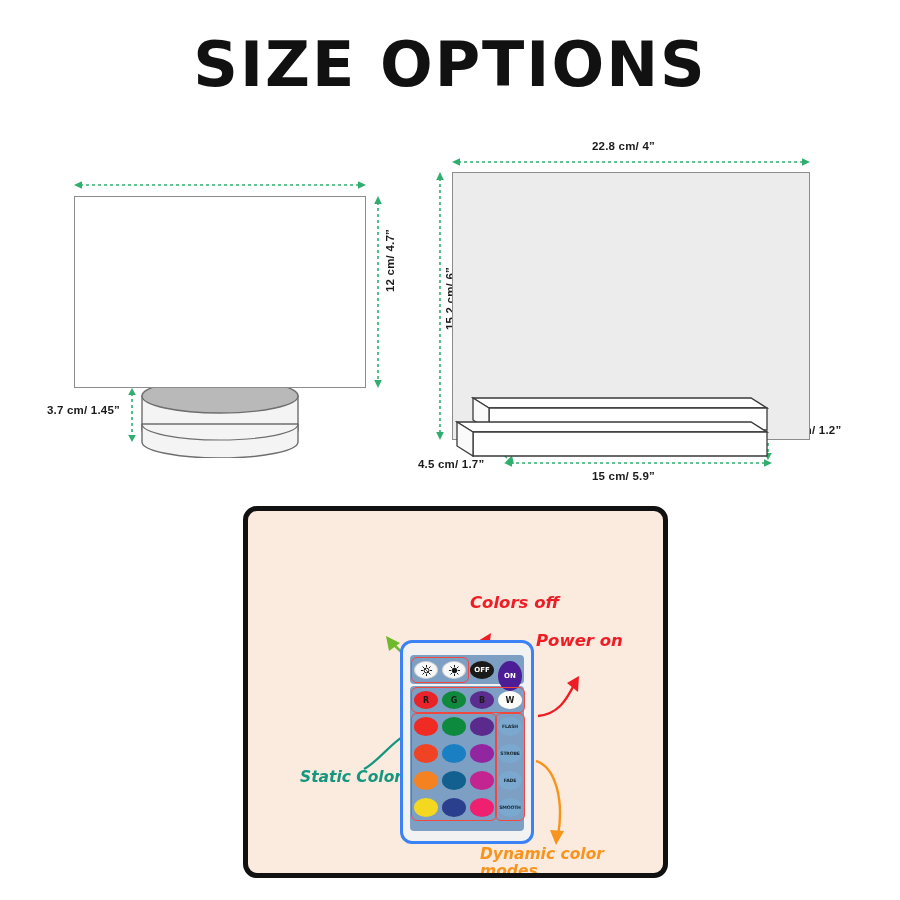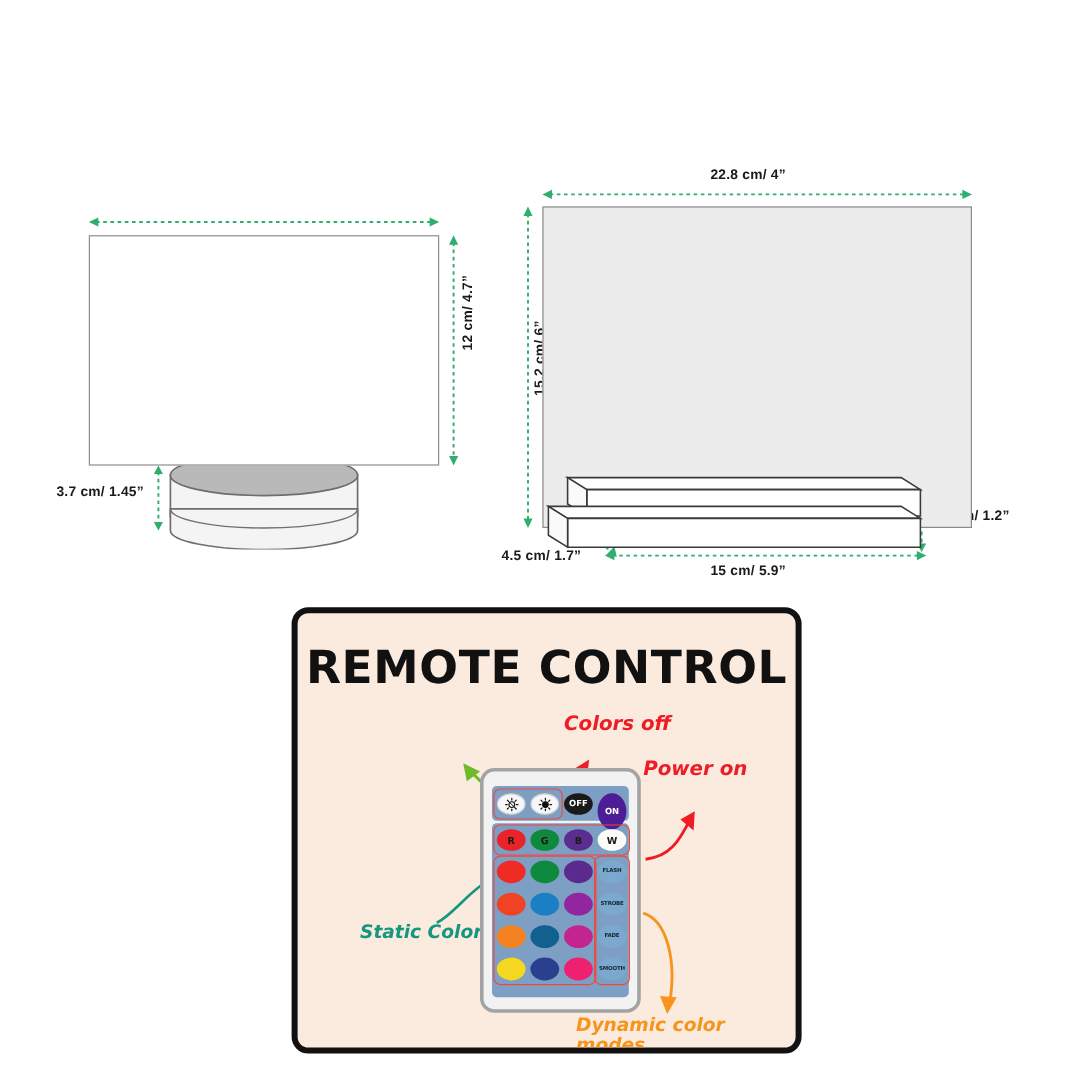--- a/index.html
+++ b/index.html
@@ -104,21 +104,21 @@
   .callout.static{left:52px;top:258px;color:#14967f;font-size:15.5px;}
   .callout.dynamic{left:232px;top:335px;color:#f7941e;font-size:15.5px;}
 
   .arrow-svg{position:absolute;left:0;top:0;width:415px;height:362px;pointer-events:none;}
 
   
   .remote{
     position:absolute;
     left:152px;top:129px;width:134px;height:204px;
     background:#f2f2f2;
-    border:3px solid #a3a3a3;
+    border:3px solid #3b82f6;
     border-radius:12px;
     box-sizing:border-box;
   }
   .keypad{
     position:absolute;left:7px;top:12px;width:114px;height:180px;
   }
   .bluebg{
     position:absolute;background:#7d9fc4;border-radius:4px;
   }
   .btn{
@@ -139,20 +139,21 @@
     border-radius:6px;
     box-sizing:border-box;
     pointer-events:none;
   }
 </style>
 </head>
 <body>
 
 <div id="stage">
 
+  <div class="page-title">SIZE OPTIONS</div>
 
   <div>
 
     <div class="plaque-left"></div>
 
     <div class="base-round">
       <svg width="160" height="76" viewBox="0 0 160 76">
         <path d="M2,14 L2,48 A78,17 0 0 0 158,48 L158,14 Z" fill="#f4f4f4" stroke="#6e6e6e" stroke-width="1.4"></path>
         <ellipse cx="80" cy="14" rx="78" ry="17" fill="#b9b9b9" stroke="#6e6e6e" stroke-width="1.4"></ellipse>
         <path d="M2,42 L2,60 A78,16 0 0 0 158,60 L158,42 Z" fill="#f4f4f4" stroke="#6e6e6e" stroke-width="1.4"></path>
@@ -250,21 +251,20 @@
       <svg width="268" height="12" viewBox="0 0 268 12">
         <line x1="6" y1="6" x2="262" y2="6" stroke="#2fae6e" stroke-width="1.6" stroke-dasharray="3,3"></line>
         <path d="M0,6 L8,2.2 L8,9.8 Z" fill="#2fae6e"></path>
         <path d="M268,6 L260,2.2 L260,9.8 Z" fill="#2fae6e"></path>
       </svg>
     </div>
   </div>
 
   <div class="remote-panel">
 
-    <div class="panel-title">REMOTE CONTROL</div>
 
     <svg class="arrow-svg" viewBox="0 0 415 362">
 
       <path d="M175,195 C190,190 175,160 143,131" fill="none" stroke="#6fba2c" stroke-width="2.4"></path>
       <path d="M138,125 L152,132 L141,140 Z" fill="#6fba2c"></path>
 
       <path d="M222,206 C214,182 224,150 239,129" fill="none" stroke="#ee1c25" stroke-width="2.4"></path>
       <path d="M243,122 L241,138 L230,130 Z" fill="#ee1c25"></path>
 
       <path d="M290,205 C310,203 318,190 327,172" fill="none" stroke="#ee1c25" stroke-width="2.4"></path>

